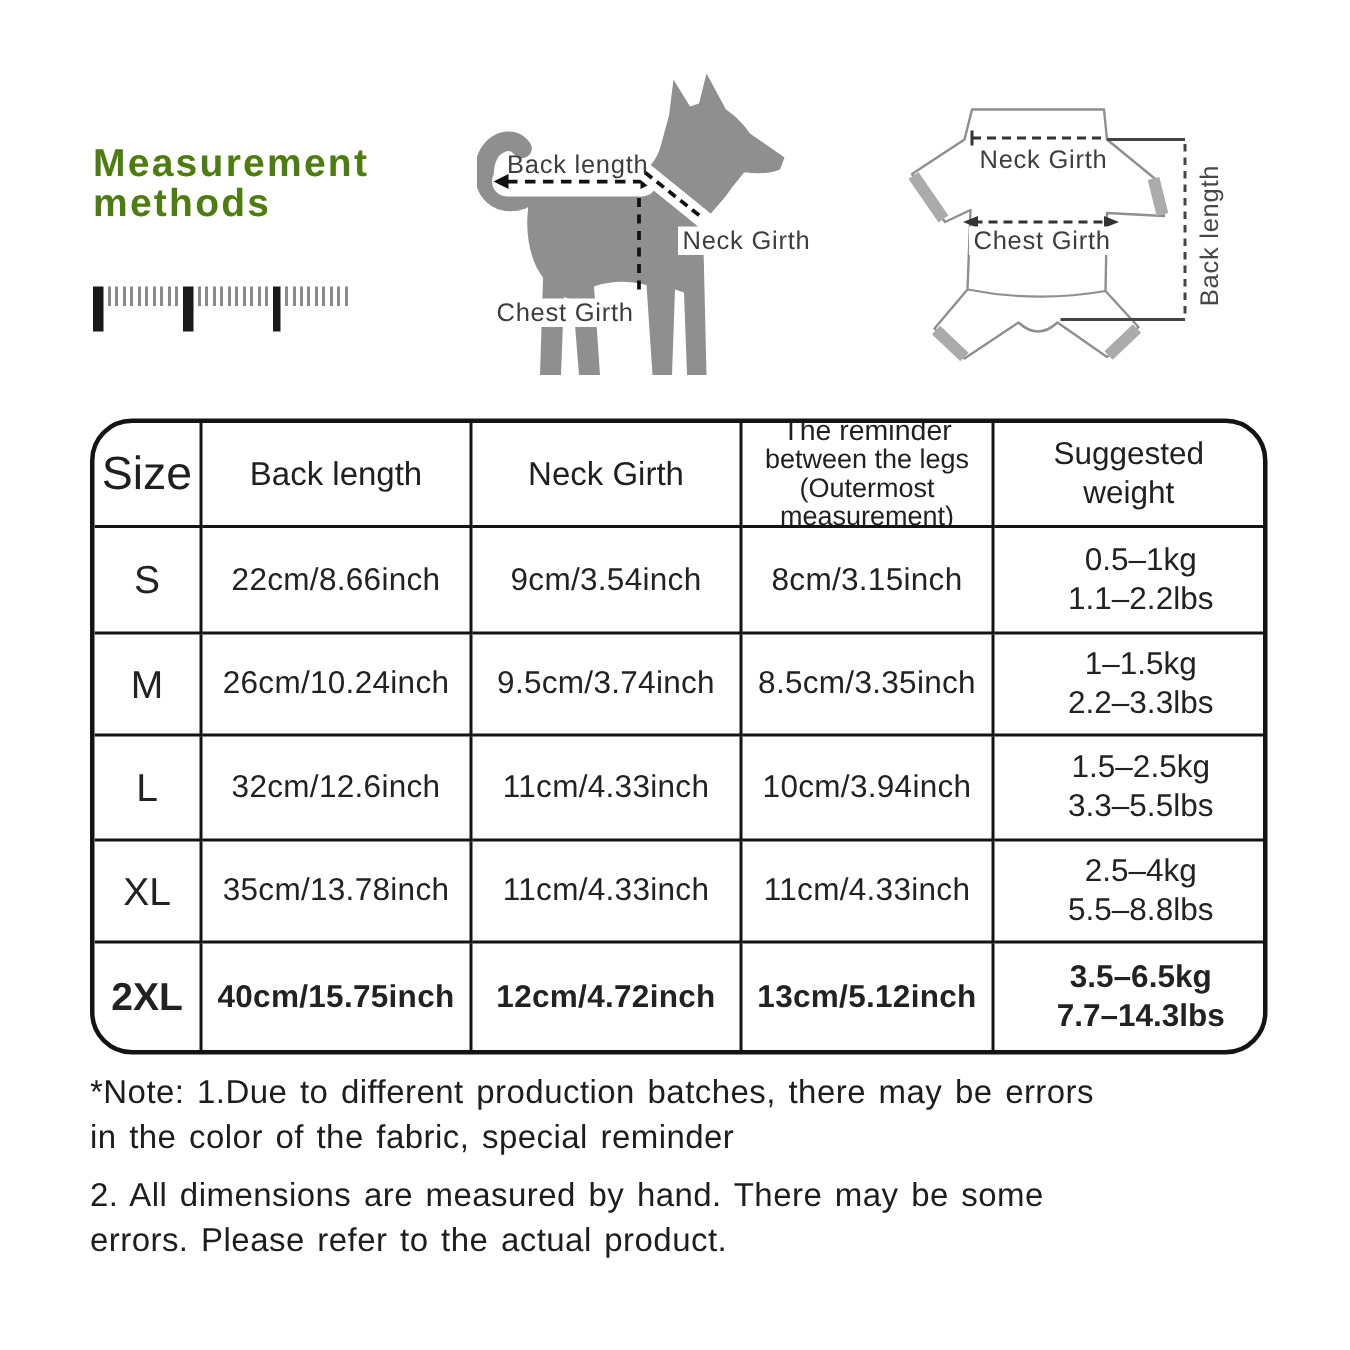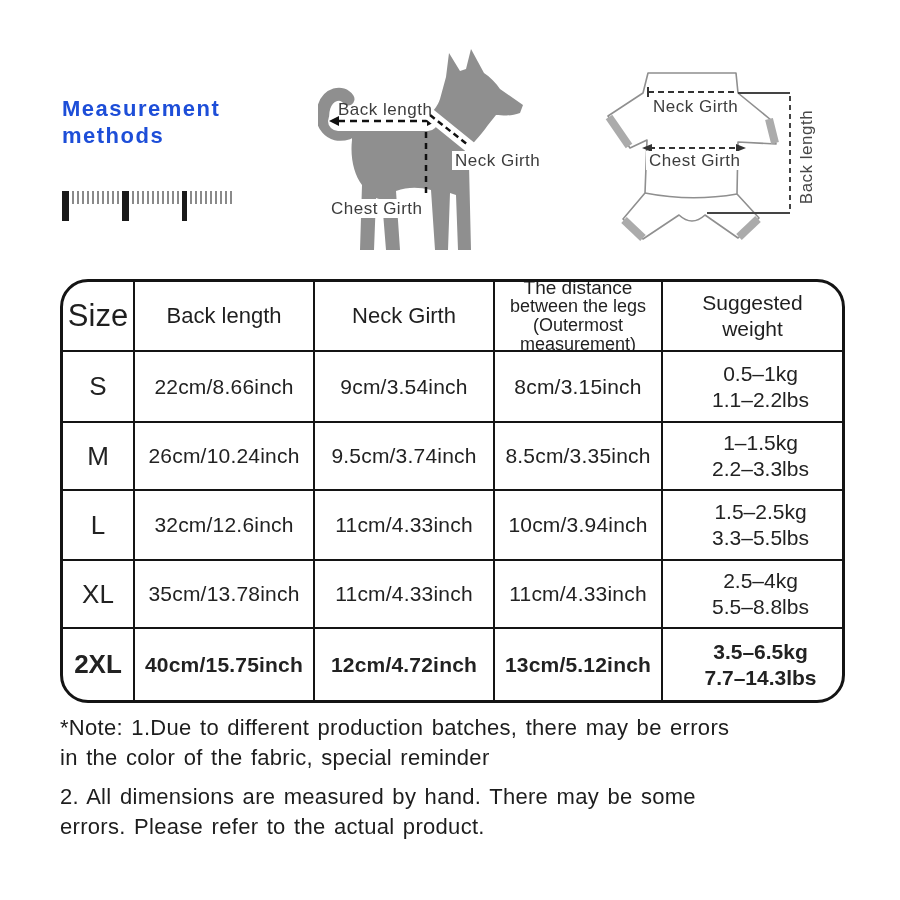--- a/index.html
+++ b/index.html
@@ -2,22 +2,22 @@
 <html><head>
 <meta charset="utf-8">
 <style>
   html,body{margin:0;padding:0;background:#fff;}
   #stage{
     position:relative;width:900px;height:900px;background:#ffffff;
     font-family:"Liberation Sans","DejaVu Sans",sans-serif;color:#1d1d1d;overflow:hidden;
   }
   
   .title{
-    position:absolute;left:62px;top:95px;font-size:22px;font-weight:bold;
-    color:#1d4ed8;line-height:27px;letter-spacing:1.5px;
+    position:absolute;left:62px;top:95px;font-size:26px;font-weight:bold;
+    color:#4d7c0f;line-height:27px;letter-spacing:1.5px;
   }
   .title span{display:block;}
   
   .ruler{position:absolute;left:62px;top:191px;display:flex;align-items:flex-start;gap:3px;}
   .rl{width:7px;height:30px;background:#1a1a1a;}
   .rl.thin{width:5px;}
   .rt{width:47px;height:13px;background:repeating-linear-gradient(90deg,#8a8a8a 0 2px,transparent 2px 5px);}
   .rt.short{width:42px;}
   
   .diag-label{
@@ -128,21 +128,21 @@
   <div class="diag-label wbg" style="left:650px;top:97px;">Neck Girth</div>
   <div class="diag-label wbg" style="left:646px;top:151px;">Chest Girth</div>
   <div class="vlabel">Back length</div>
 
   <div class="sizetable">
 
     <div class="cell hdr hdr-size">Size</div>
     <div class="cell hdr">Back length</div>
     <div class="cell hdr">Neck Girth</div>
     <div class="cell hdr hdr-small">
-      <span class="blk l1">The distance</span>
+      <span class="blk l1">The reminder</span>
       <span class="blk">between the legs</span>
       <span class="blk">(Outermost</span>
       <span class="blk">measurement)</span>
     </div>
     <div class="cell hdr hdr2 lastcol">
       <span class="blk">Suggested</span>
       <span class="blk">weight</span>
     </div>
 
     <div class="cell cell-size">S</div>

